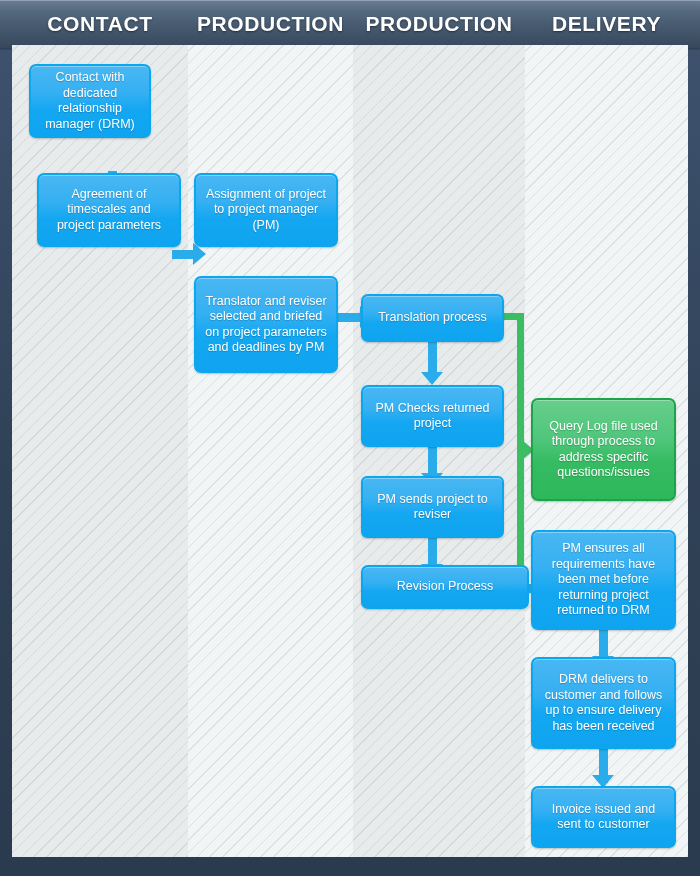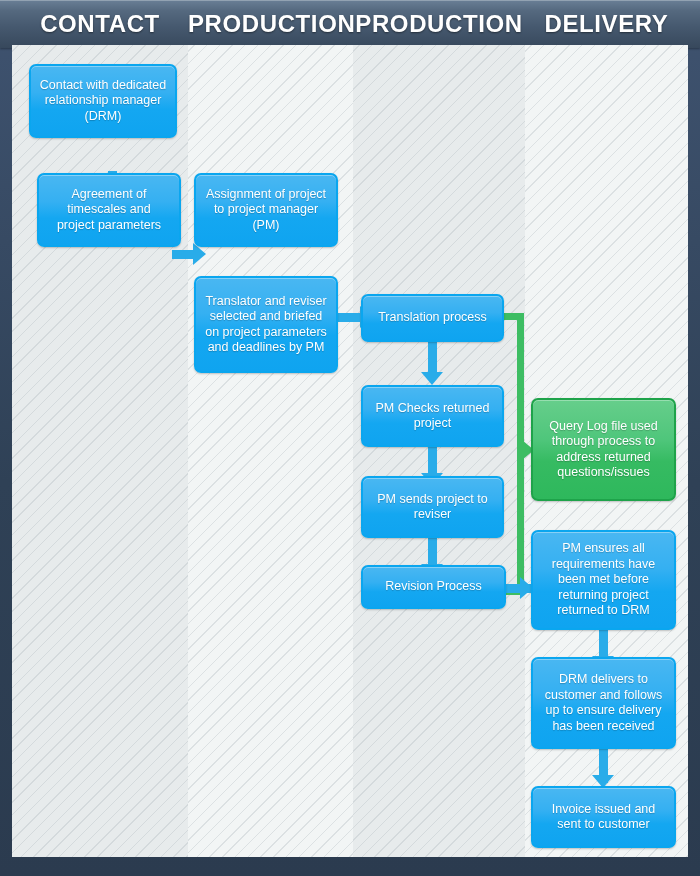--- a/index.html
+++ b/index.html
@@ -12,21 +12,21 @@
   }
 
   
   #header{
     position:absolute;left:0;top:0;width:700px;height:48px;
     background:linear-gradient(180deg,#6a7f96 0%,#55697f 22%,#46596f 55%,#37485c 100%);
     box-shadow:inset 0 1px 0 rgba(255,255,255,.28), 0 1px 2px rgba(0,0,0,.35);
     display:flex;align-items:center;
   }
   #header .col-title{
-    flex:0 0 auto;color:#ffffff;font-weight:bold;font-size:24px;
+    flex:0 0 auto;color:#ffffff;font-weight:bold;font-size:21px;
     letter-spacing:.6px;text-align:center;
     text-shadow:0 1px 2px rgba(0,0,0,.45);
     font-family:"Liberation Sans",sans-serif;
   }
 
   
   #canvas{
     position:absolute;left:12px;top:45px;width:676px;height:812px;
     background:#edf0f1;
     overflow:hidden;
@@ -131,37 +131,37 @@
 
     <div class="conn h-line" style="left:492px;top:539px;width:30px;height:9px;"></div>
     <div class="conn arrow-right" style="left:508px;top:532px;"></div>
 
     <div class="conn v-line" style="left:587px;top:585px;width:9px;height:32px;"></div>
     <div class="conn arrow-down" style="left:580px;top:611px;"></div>
 
     <div class="conn v-line" style="left:587px;top:704px;width:9px;height:34px;"></div>
     <div class="conn arrow-down" style="left:580px;top:730px;"></div>
 
-    <div class="node blue" style="left:17px;top:19px;width:148px;height:74px;">Contact with dedicated relationship manager (DRM)</div>
+    <div class="node blue" style="left:17px;top:19px;width:122px;height:74px;">Contact with dedicated relationship manager (DRM)</div>
 
     <div class="node blue" style="left:17px;top:128px;width:144px;height:74px;margin-left:8px;">Agreement of timescales and project parameters</div>
 
     <div class="node blue" style="left:182px;top:128px;width:144px;height:74px;">Assignment of project to project manager (PM)</div>
 
     <div class="node blue" style="left:182px;top:231px;width:144px;height:97px;">Translator and reviser selected and briefed on project parameters and deadlines by PM</div>
 
     <div class="node blue" style="left:349px;top:249px;width:143px;height:48px;">Translation process</div>
 
     <div class="node blue" style="left:349px;top:340px;width:143px;height:62px;">PM Checks returned project</div>
 
-    <div class="node blue" style="left:349px;top:431px;width:143px;height:62px;">PM sends project to reviser</div>
+    <div class="node blue" style="left:349px;top:431px;width:143px;height:62px;border-radius:6px;">PM sends project to reviser</div>
 
-    <div class="node blue" style="left:349px;top:520px;width:145px;height:44px;">Revision Process</div>
+    <div class="node blue" style="left:349px;top:520px;width:168px;height:44px;">Revision Process</div>
 
-    <div class="node green" style="left:519px;top:353px;width:145px;height:103px;">Query Log file used through process to address returned questions/issues</div>
+    <div class="node green" style="left:519px;top:353px;width:145px;height:103px;">Query Log file used through process to address specific questions/issues</div>
 
     <div class="node blue" style="left:519px;top:485px;width:145px;height:100px;">PM ensures all requirements have been met before returning project returned to DRM</div>
 
     <div class="node blue" style="left:519px;top:612px;width:145px;height:92px;">DRM delivers to customer and follows up to ensure delivery has been received</div>
 
     <div class="node blue" style="left:519px;top:741px;width:145px;height:62px;">Invoice issued and sent to customer</div>
 
   </div>
 </div>
 

